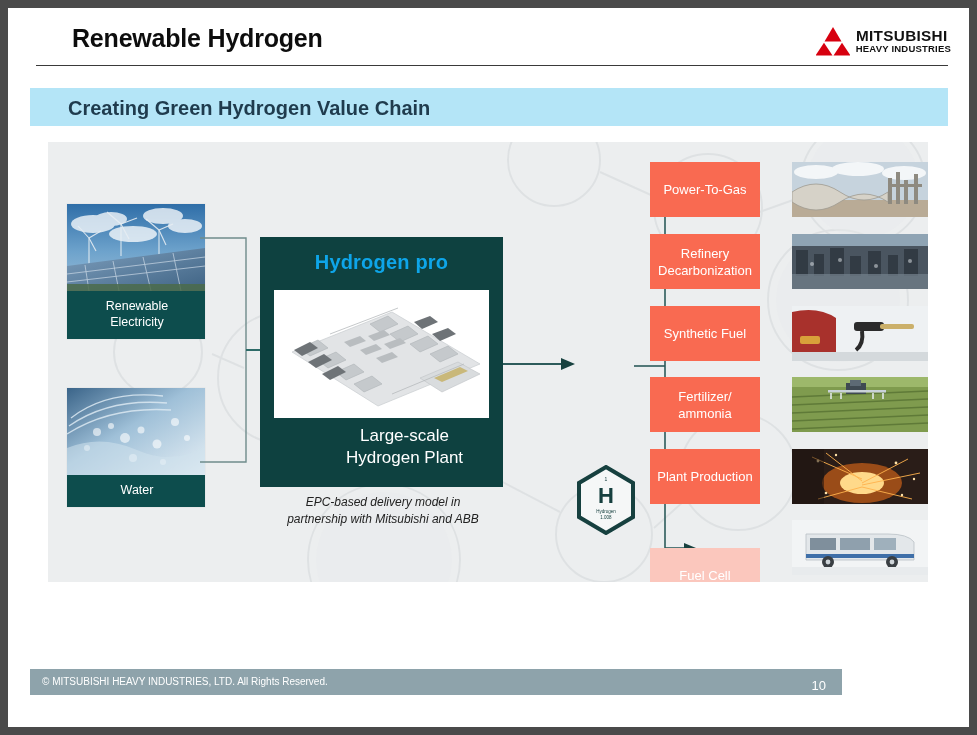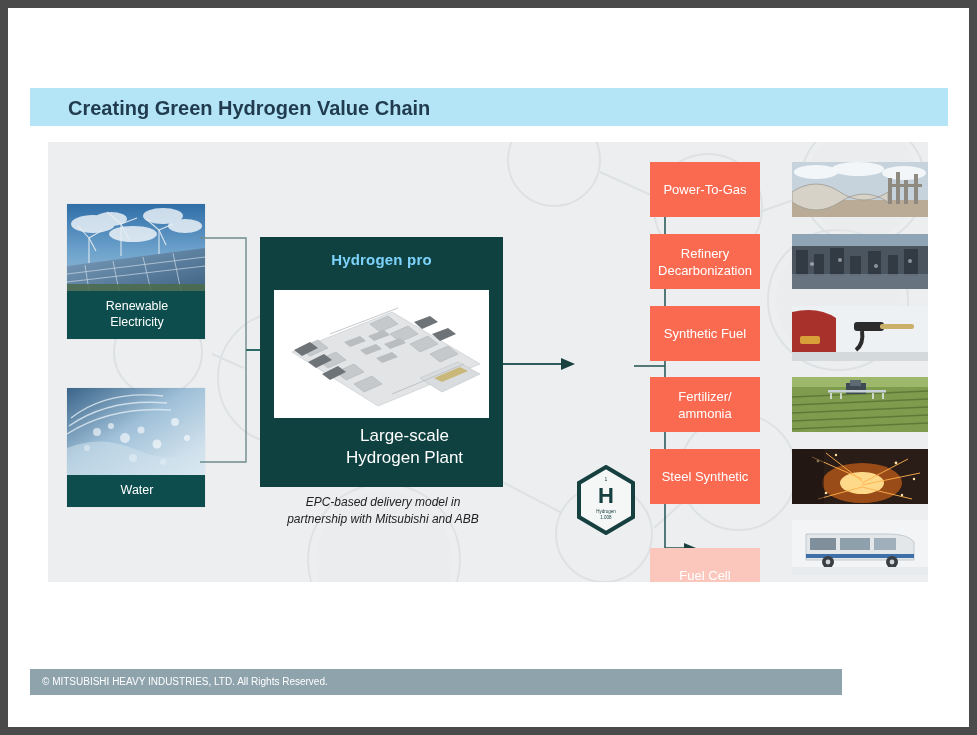--- a/index.html
+++ b/index.html
@@ -104,22 +104,22 @@
 
   
   #hpro-panel {
     position: absolute;
     left: 212px; top: 95px;
     width: 243px; height: 250px;
     background: #0e4140;
   }
   #hpro-brand {
     position: absolute; left: 0; top: 14px; width: 243px;
-    text-align: center; color: #7dd3fc;
-    font-size: 15px; font-weight: bold; letter-spacing: 0.2px;
+    text-align: center; color: #0ea5e9;
+    font-size: 20px; font-weight: bold; letter-spacing: 0.2px;
   }
   #hpro-img {
     position: absolute; left: 14px; top: 53px;
     width: 215px; height: 128px;
     background: #ffffff;
     display: block;
   }
   #hpro-caption {
     position: absolute; left: 0; top: 188px; width: 289px;
     text-align: center; color: #ffffff;
@@ -181,29 +181,45 @@
     position: absolute;
     left: 22px; bottom: 32px;
     width: 812px; height: 26px;
     background: #8ea3ab;
   }
   #footer-copy {
     position: absolute; left: 12px; top: 7px;
     font-size: 10px; color: #ffffff;
   }
   #footer-page {
-    position: absolute; right: 16px; top: 23px;
-    font-size: 13px; color: #ffffff; font-weight: bold;
+    position: absolute; right: 16px; top: 9px;
+    font-size: 13px; color: #ffffff;
   }
 </style>
 </head>
 <body>
 
 <div id="slide">
 
+  <div id="header">
+    <div id="page-title">Renewable Hydrogen</div>
+    <div id="header-rule"></div>
+
+    <div id="logo-wrap">
+      <svg id="logo-mark" viewBox="0 0 34 30">
+        <polygon points="17,1 25.5,15.5 8.5,15.5" fill="#d7000f"></polygon>
+        <polygon points="8,16.8 16.5,29.5 -0.5,29.5" fill="#d7000f"></polygon>
+        <polygon points="26,16.8 34.5,29.5 17.5,29.5" fill="#d7000f"></polygon>
+      </svg>
+      <span id="logo-text">
+        <span id="logo-line1">MITSUBISHI</span>
+        <span id="logo-line2">HEAVY INDUSTRIES</span>
+      </span>
+    </div>
+  </div>
 
   <div id="subtitle-band">
     <div id="subtitle-text">Creating Green Hydrogen Value Chain</div>
   </div>
 
   <div id="diagram">
 
     <svg id="bg-molecules" viewBox="0 0 880 440">
       <g fill="none" stroke="#d4d8da" stroke-width="2">
         <circle cx="506" cy="18" r="46"></circle>
@@ -510,21 +526,21 @@
             <rect x="80" y="16" width="2" height="6"></rect>
               <rect x="90" y="16" width="2" height="6"></rect>
           </g>
         </g>
       </svg>
     </div>
 
     <div class="app-row" style="top:307px">
       <div class="app-box">
         <div class="app-label">
-          <span>Steel Synthetic</span>
+          <span>Plant Production</span>
         </div>
       </div>
       <svg class="app-thumb" viewBox="0 0 136 55" preserveAspectRatio="none">
         <rect width="136" height="55" fill="#2a1d18"></rect>
         <ellipse cx="70" cy="34" rx="40" ry="20" fill="#c05c18" opacity="0.75"></ellipse>
         <ellipse cx="70" cy="34" rx="22" ry="11" fill="#ffd98a"></ellipse>
         <g stroke="#ffb24d" stroke-width="1" opacity="0.9">
           <line x1="70" y1="30" x2="20" y2="8"></line>
             <line x1="70" y1="32" x2="34" y2="4"></line>
           <line x1="70" y1="34" x2="116" y2="10"></line>

